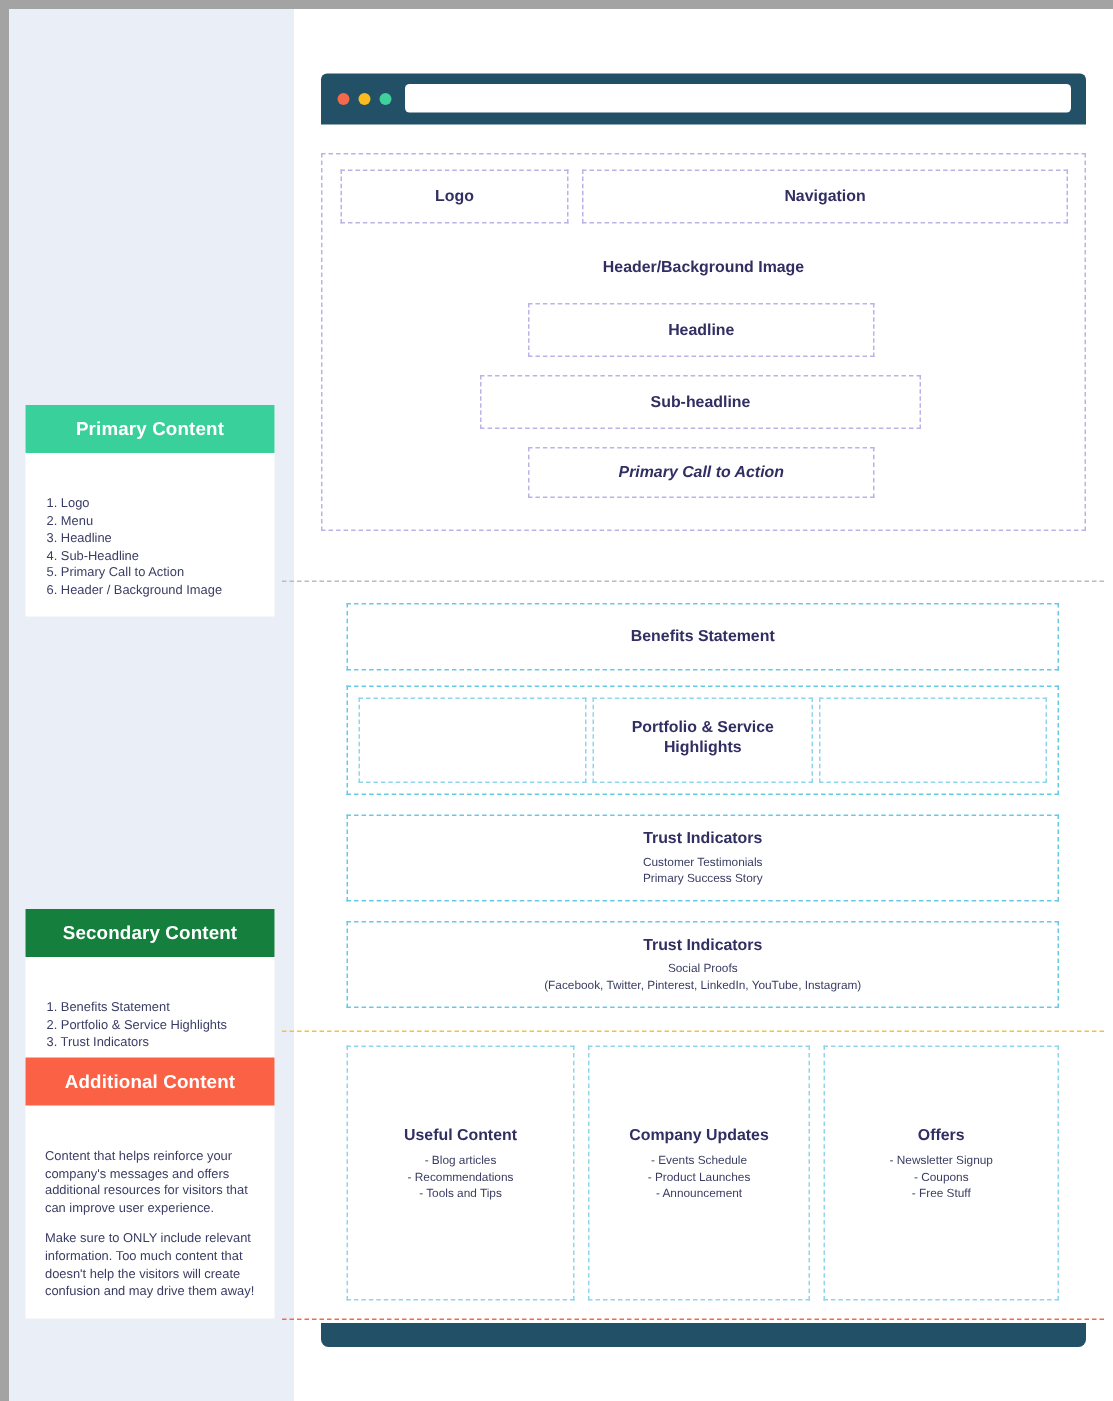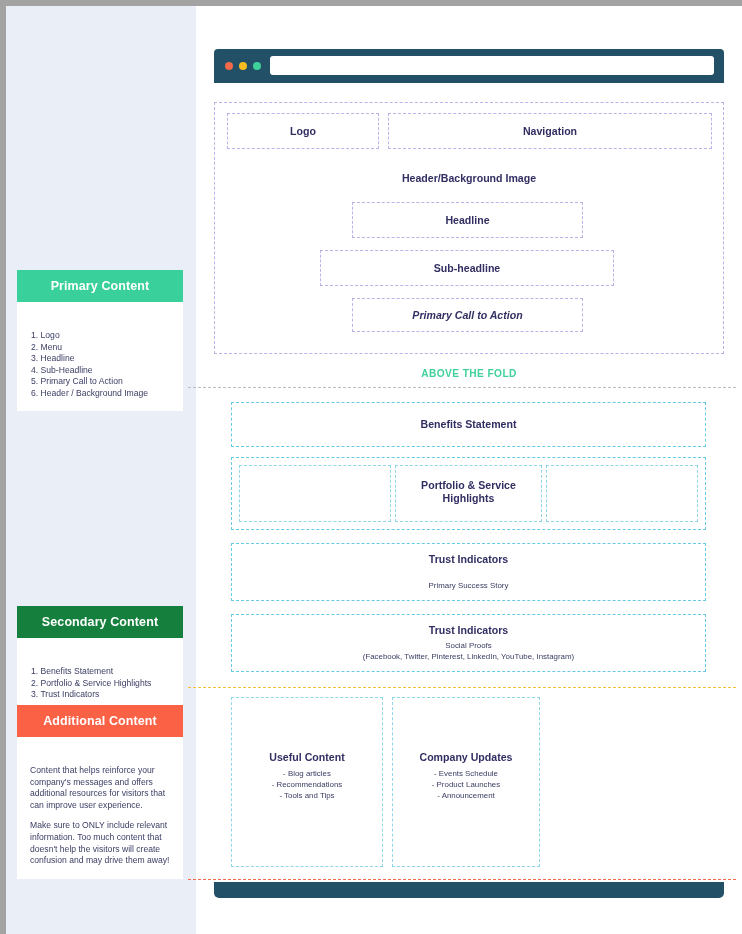--- a/index.html
+++ b/index.html
@@ -191,35 +191,35 @@
     </div>
 
     <div class="dbox" style="left:124px; top:244px; width:294px; height:36px;">
       <div class="lbl" style="top:11px;">Sub-headline</div>
     </div>
 
     <div class="dbox" style="left:156px; top:292px; width:231px; height:34px;font-style:italic;">
       <div class="lbl" style="top:10px;">Primary Call to Action</div>
     </div>
 
-    <div class="fold" style="left:18px; width:510px; top:362px;">ABOVE THE FOLD</div>
 
     <div class="dbox blue2" style="left:35px; top:396px; width:475px; height:45px;">
       <div class="lbl" style="top:15px;">Benefits Statement</div>
     </div>
 
     <div class="dbox blue2" style="left:35px; top:451px; width:475px; height:73px;"></div>
     <div class="dbox blue" style="left:43px; top:459px; width:152px; height:57px;"></div>
     <div class="dbox blue" style="left:199px; top:459px; width:147px; height:57px;">
       <div class="lbl" style="top:13px;">Portfolio &amp; Service Highlights</div>
     </div>
     <div class="dbox blue" style="left:350px; top:459px; width:152px; height:57px;"></div>
 
     <div class="dbox blue2" style="left:35px; top:537px; width:475px; height:58px;">
       <div class="lbl" style="top:9px;">Trust Indicators</div>
+      <div class="sub" style="top:25px;">Customer Testimonials</div>
       <div class="sub" style="top:36px;">Primary Success Story</div>
     </div>
 
     <div class="dbox blue2" style="left:35px; top:608px; width:475px; height:58px;">
       <div class="lbl" style="top:9px;">Trust Indicators</div>
       <div class="sub" style="top:25px;">Social Proofs</div>
       <div class="sub" style="top:36px;">(Facebook,  Twitter, Pinterest, LinkedIn, YouTube, Instagram)</div>
     </div>
 
     <div class="dbox blue" style="left:35px; top:691px; width:152px; height:170px;">
@@ -229,20 +229,26 @@
       <div class="sub" style="top:92px;">- Tools and Tips</div>
     </div>
 
     <div class="dbox blue" style="left:196px; top:691px; width:148px; height:170px;">
       <div class="lbl" style="top:53px;">Company Updates</div>
       <div class="sub" style="top:70px;">- Events Schedule</div>
       <div class="sub" style="top:81px;">- Product Launches</div>
       <div class="sub" style="top:92px;">- Announcement</div>
     </div>
 
+    <div class="dbox blue" style="left:353px; top:691px; width:157px; height:170px;">
+      <div class="lbl" style="top:53px;">Offers</div>
+      <div class="sub" style="top:70px;">- Newsletter Signup</div>
+      <div class="sub" style="top:81px;">- Coupons</div>
+      <div class="sub" style="top:92px;">- Free Stuff</div>
+    </div>
 
     <div class="browser-foot"></div>
   </div>
 
   <div class="rule grey" style="left:182px; top:381px; width:548px;"></div>
   <div class="rule amber" style="left:182px; top:681px; width:548px;"></div>
   <div class="rule orange" style="left:182px; top:873px; width:548px;"></div>
 
 </div>
 

